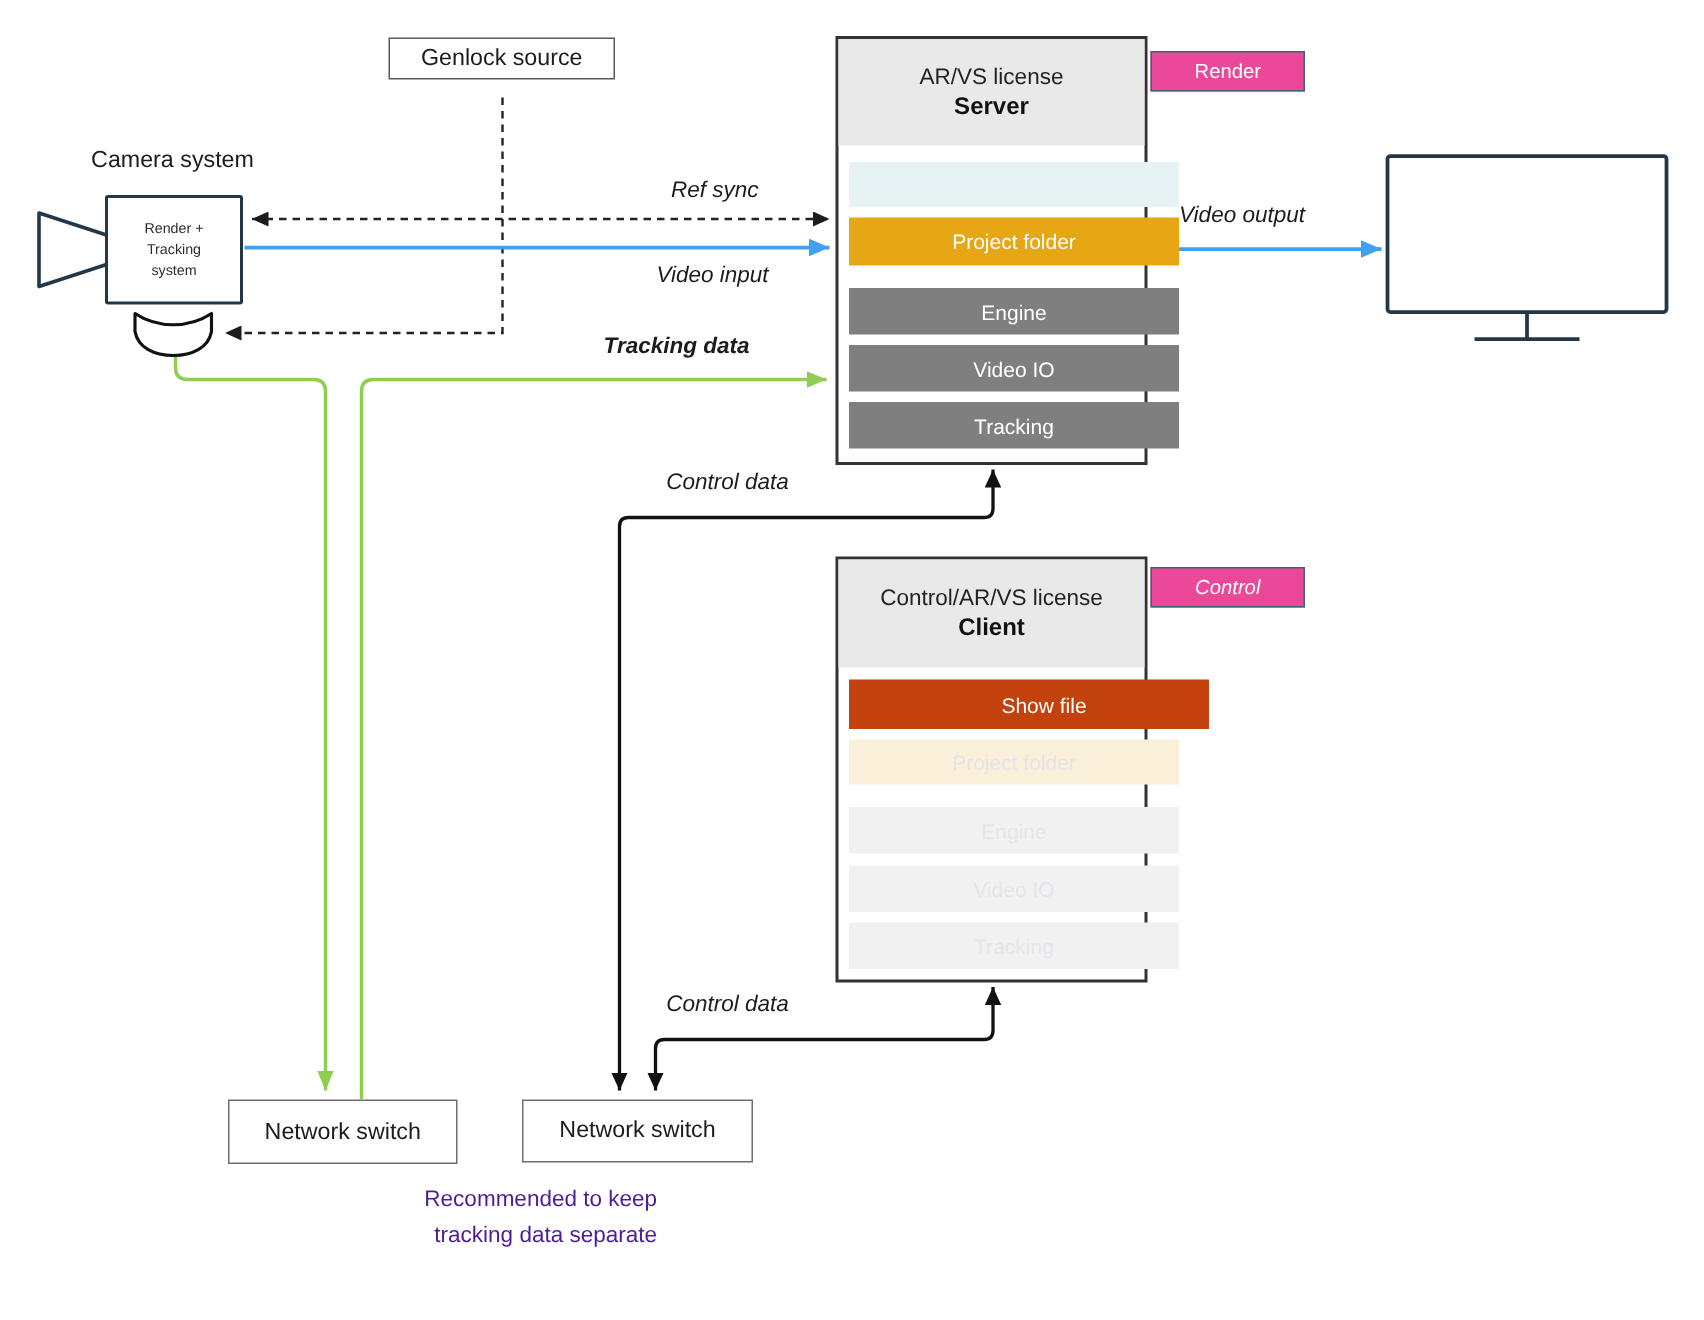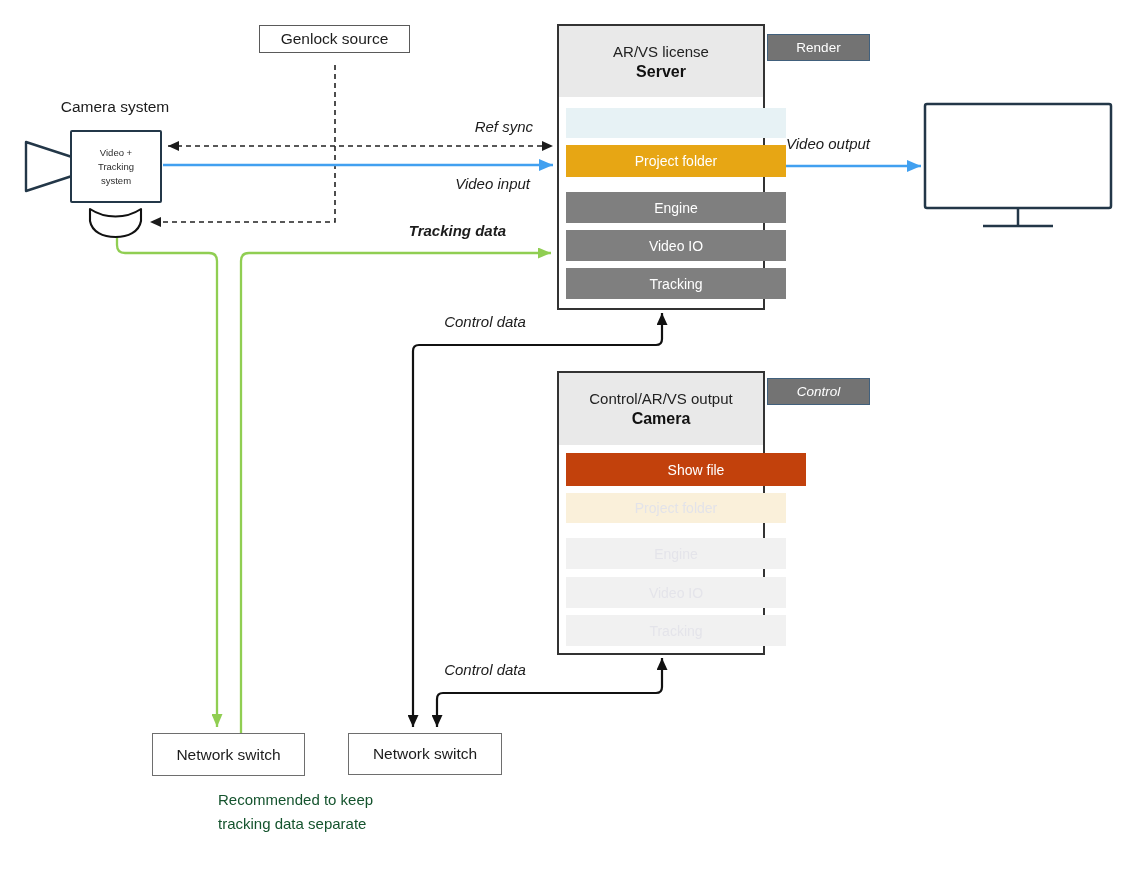--- a/index.html
+++ b/index.html
@@ -32,38 +32,38 @@
   }
   .band.cyan{background:#e7f2f5;}
   .band.orange{background:#e7a614;color:#ffffff;}
   .band.gray{background:#7f7f7f;color:#ffffff;}
   .band.teal{background:#c2410c;color:#ffffff;padding-left:20px;}
   .band.cream{background:#faf0da;color:#e3e3e9;}
   .band.pale{background:#f1f1f1;color:#e4e4ea;}
 
   
   .tag{
-    background:#737373;color:#ffffff;font-size:13.5px;
+    background:#ec4899;color:#ffffff;font-size:13.5px;
     display:flex;align-items:center;justify-content:center;
     border:1px solid #41607c;
   }
 
   
   .lbl{font-size:15px;color:#1c1c1c;}
   .italic{font-style:italic;}
-  .tright{text-align:right;}
+  .tright{text-align:center;}
   .tcenter{text-align:center;}
 
   .cam-title{font-size:15.5px;text-align:center;}
   .cam-body{
     background:#fff;border:2.4px solid #233748;border-radius:2px;
     display:flex;flex-direction:column;align-items:center;justify-content:center;
     font-size:9.5px;line-height:14px;color:#2d2d2d;text-align:center;
   }
-  .note{font-size:15px;line-height:24px;color:#14532d;text-align:left;}
+  .note{font-size:15px;line-height:24px;color:#4c1d95;text-align:right;}
 </style>
 </head>
 <body>
 
 <div id="stage">
 
   <svg id="wires" viewBox="0 0 1136 880">
     <defs>
       <marker id="mDash" markerUnits="userSpaceOnUse" markerWidth="11" markerHeight="10" refX="11" refY="5" orient="auto-start-reverse">
         <path d="M0,0 L11,5 L0,10 Z" fill="#1c1c1c"></path>
@@ -101,21 +101,21 @@
 
     <g stroke="#233748" stroke-width="2.5" fill="none">
       <rect x="925" y="104" width="186" height="104" rx="2" fill="#ffffff"></rect>
       <line x1="1018" y1="208" x2="1018" y2="226"></line>
       <line x1="983" y1="226" x2="1053" y2="226"></line>
     </g>
   </svg>
 
   <div class="abs z2 lbl cam-title" style="left:40px;top:98px;width:150px;">Camera system</div>
   <div class="abs z2 cam-body" style="left:70px;top:130px;width:92px;height:73px;">
-    <span>Video +</span>
+    <span>Render +</span>
     <span>Tracking</span>
     <span>system</span>
   </div>
 
   <div class="abs z2 plainbox" style="left:259px;top:25px;width:151px;height:28px;">
     <span>Genlock source</span>
   </div>
 
   <div class="abs z2 stackbox" style="left:557px;top:24px;width:208px;height:286px;">
     <div class="stackhead" style="height:71px;">
@@ -125,22 +125,22 @@
     <div class="band cyan" style="top:82px;height:30px;"></div>
     <div class="band orange" style="top:119px;height:32px;">Project folder</div>
     <div class="band gray" style="top:166px;height:31px;">Engine</div>
     <div class="band gray" style="top:204px;height:31px;">Video IO</div>
     <div class="band gray" style="top:242px;height:31px;">Tracking</div>
   </div>
   <div class="abs z2 tag" style="left:767px;top:34px;width:103px;height:27px;">Render</div>
 
   <div class="abs z2 stackbox" style="left:557px;top:371px;width:208px;height:284px;">
     <div class="stackhead" style="height:72px;">
-      <span class="lic">Control/AR/VS output</span>
-      <span class="role">Camera</span>
+      <span class="lic">Control/AR/VS license</span>
+      <span class="role">Client</span>
     </div>
     <div class="band teal" style="top:80px;height:33px;">Show file</div>
     <div class="band cream" style="top:120px;height:30px;">Project folder</div>
     <div class="band pale" style="top:165px;height:31px;">Engine</div>
     <div class="band pale" style="top:204px;height:31px;">Video IO</div>
     <div class="band pale" style="top:242px;height:31px;">Tracking</div>
   </div>
   <div class="abs z2 tag" style="left:767px;top:378px;width:103px;height:27px;font-style:italic;">Control</div>
 
   <div class="abs z2 plainbox switchbox" style="left:152px;top:733px;width:153px;height:43px;">

